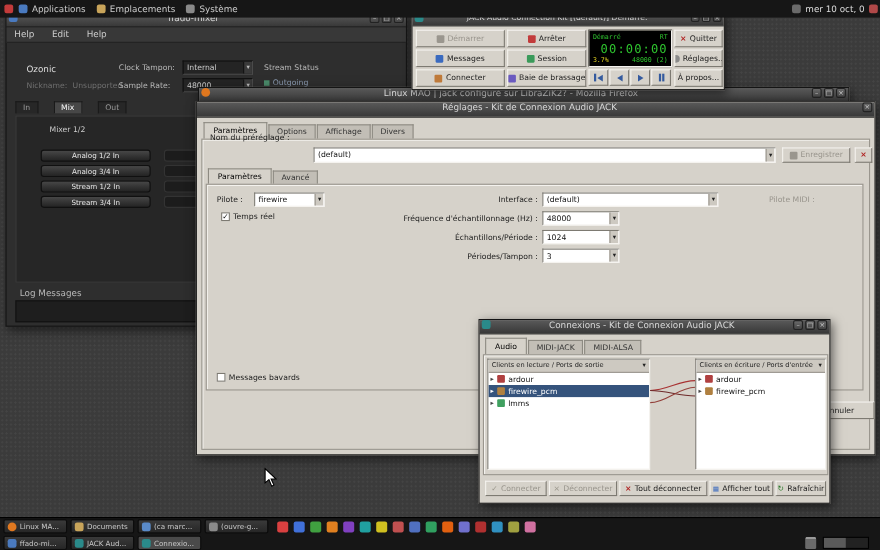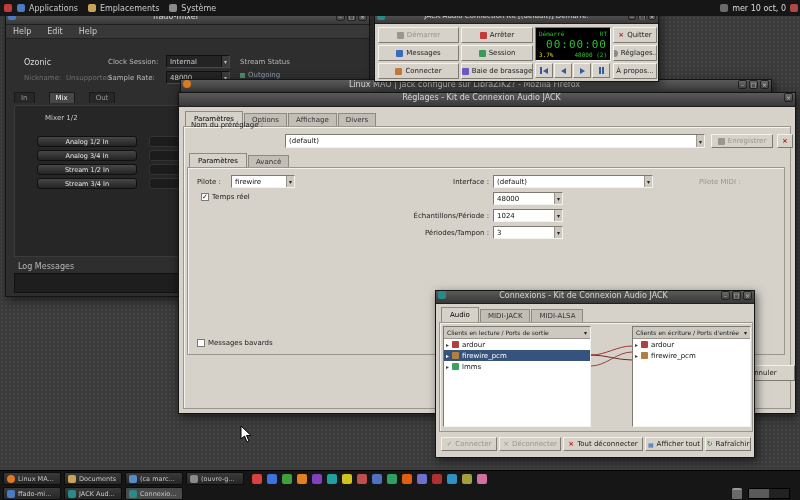--- a/index.html
+++ b/index.html
@@ -106,21 +106,21 @@
       <span class="wbtn">□</span>
       <span class="wbtn">×</span>
     </div>
     <div class="menubar">
       <span>Help</span>
       <span>Edit</span>
       <span>Help</span>
     </div>
 
     <div class="dlbl" style="left:18px;top:46px;font-size:8px;color:#ddd">Ozonic</div>
-    <div class="dlbl" style="left:102px;top:46px">Clock Session:</div>
+    <div class="dlbl" style="left:102px;top:46px">Clock Tampon:</div>
     <div class="combo dark" style="left:160px;top:43px;width:64px;height:13px">
       <span>Internal</span>
     </div>
     <div class="dlbl" style="left:234px;top:46px">Stream Status</div>
 
     <div class="dlbl faint" style="left:18px;top:62px">Nickname:</div>
     <div class="dlbl faint" style="left:60px;top:62px">Unsupported</div>
     <div class="dlbl" style="left:102px;top:62px">Sample Rate:</div>
     <div class="combo dark" style="left:160px;top:59px;width:64px;height:13px">
       <span>48000</span>
@@ -275,20 +275,21 @@
     </div>
     <div class="chk" style="left:22px;top:100px">
       <span class="box">✓</span>
       <span>Temps réel</span>
     </div>
 
     <div class="lbl lblr" style="left:90px;top:85px;width:220px">Interface :</div>
     <div class="combo" style="left:314px;top:82px;width:160px;height:13px">
       <span>(default)</span>
     </div>
+    <div class="lbl lblr" style="left:90px;top:102px;width:220px">Fréquence d'échantillonnage (Hz) :</div>
     <div class="combo" style="left:314px;top:99px;width:70px;height:13px">
       <span>48000</span>
     </div>
     <div class="lbl lblr" style="left:90px;top:119px;width:220px">Échantillons/Période :</div>
     <div class="combo" style="left:314px;top:116px;width:70px;height:13px">
       <span>1024</span>
     </div>
     <div class="lbl lblr" style="left:90px;top:136px;width:220px">Périodes/Tampon :</div>
     <div class="combo" style="left:314px;top:133px;width:70px;height:13px">
       <span>3</span>

